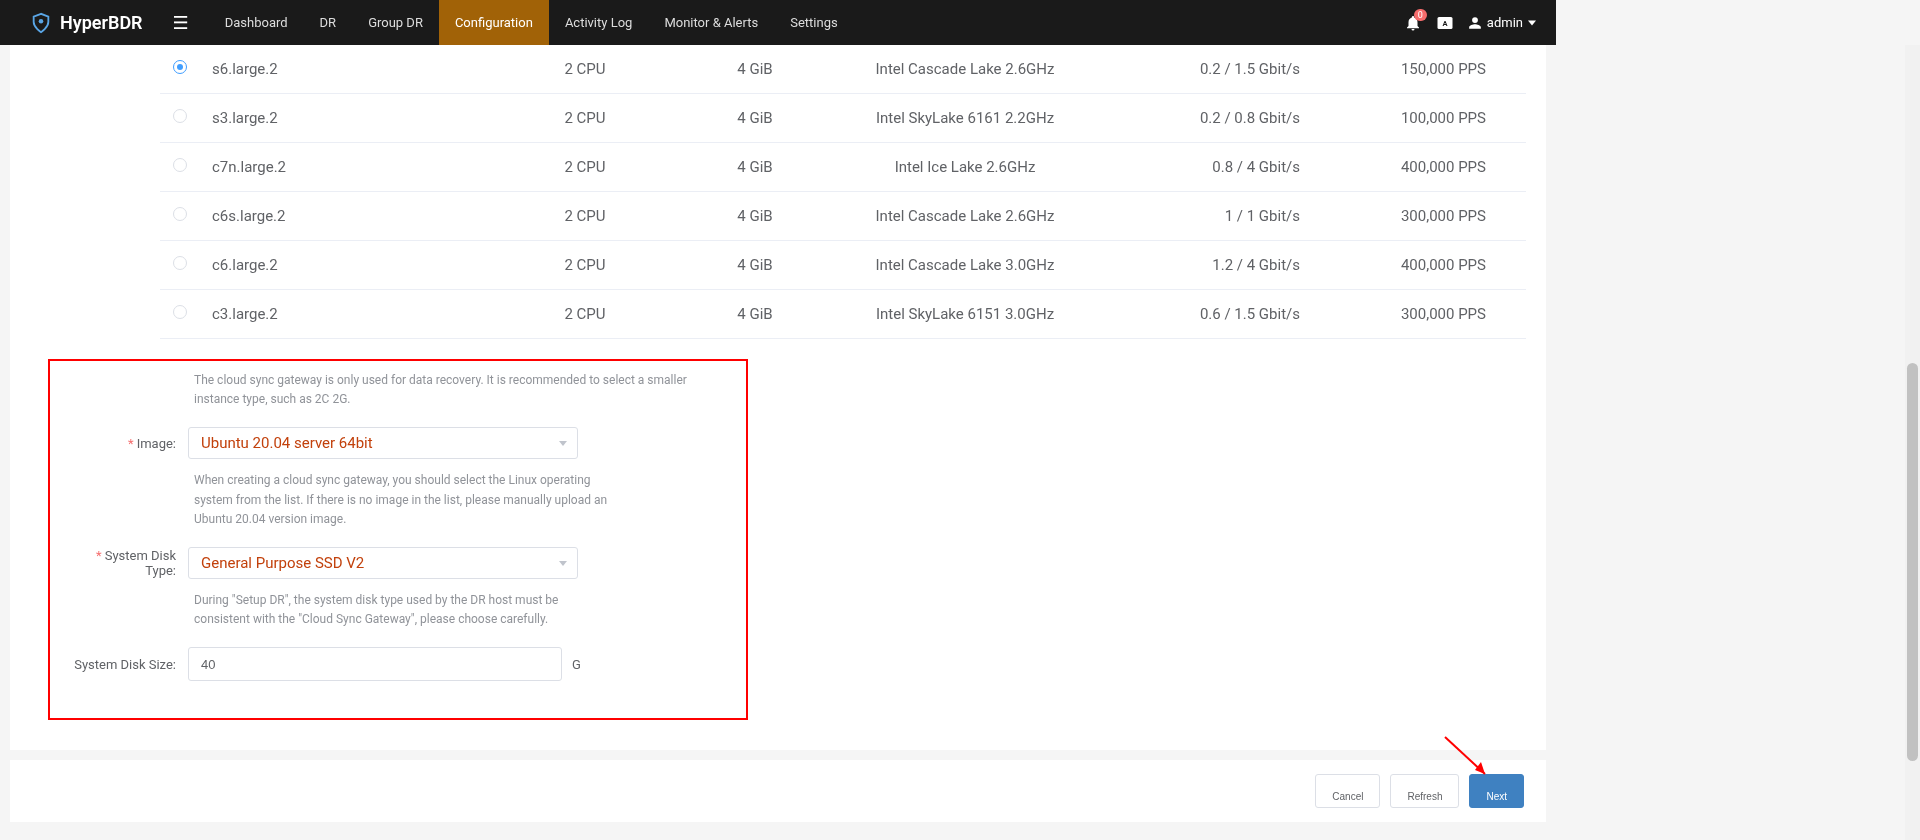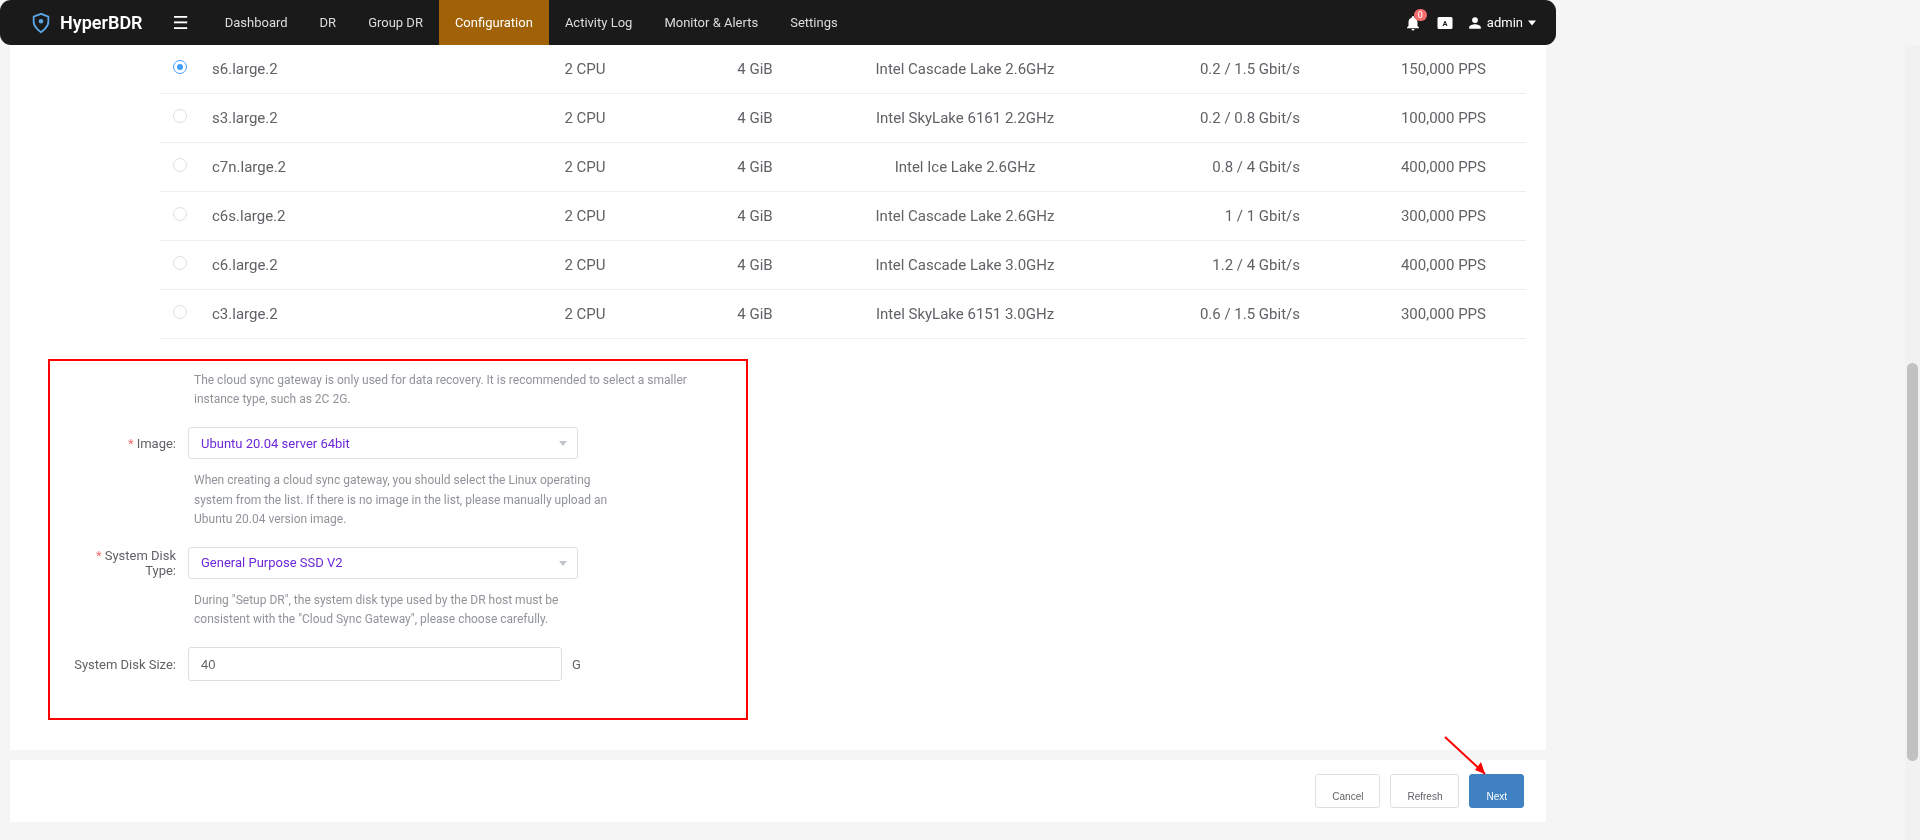--- a/index.html
+++ b/index.html
@@ -1,17 +1,17 @@
 <!DOCTYPE html>
 <html><head>
 <meta charset="utf-8">
 <style>
 * { margin: 0; padding: 0; box-sizing: border-box; }
 body { font-family: -apple-system, BlinkMacSystemFont, "Segoe UI", Roboto, "Helvetica Neue", Arial, sans-serif; font-size: 14px; color: #333; background: #f5f5f5; width: 1556px; }
-.topbar { background: #1a1a1a; color: #fff; height: 45px; display: flex; align-items: center; padding: 0 20px 0 30px; border-radius: 11px; }
+.topbar { background: #1a1a1a; color: #fff; height: 45px; display: flex; align-items: center; padding: 0 20px 0 30px; }
 .brand { display: flex; align-items: center; gap: 8px; font-size: 18px; font-weight: 600; margin-right: 30px; }
 .brand-icon { width: 22px; height: 22px; }
 .hamburger { margin-right: 20px; font-size: 18px; cursor: pointer; }
 .nav { display: flex; align-items: stretch; height: 45px; }
 .nav-item { display: flex; align-items: center; padding: 0 16px; color: #ddd; cursor: pointer; font-size: 13px; }
 .nav-item.active { background: #a16207; color: #fff; }
 .topbar-right { margin-left: auto; display: flex; align-items: center; gap: 14px; }
 .bell-icon { position: relative; width: 18px; height: 18px; }
 .bell-badge { position: absolute; top: -5px; right: -5px; background: #f56c6c; color: #fff; font-size: 9px; border-radius: 8px; padding: 0 4px; line-height: 12px; }
 .user-chip { display: flex; align-items: center; gap: 5px; cursor: pointer; font-size: 13px; }
@@ -31,21 +31,21 @@
 .radio { width: 14px; height: 14px; border: 1px solid #dcdfe6; border-radius: 50%; display: inline-block; position: relative; }
 .radio.checked { border-color: #409eff; }
 .radio.checked::after { content: ""; position: absolute; width: 6px; height: 6px; background: #409eff; border-radius: 50%; top: 3px; left: 3px; }
 .form-area { padding: 20px 0 30px; }
 .highlight-box { border: 2px solid #f00; margin: 0 0 0 38px; padding: 10px 18px 25px; width: 700px; }
 .hint { color: #909399; font-size: 12px; margin: 8px 0 18px 126px; line-height: 1.6; }
 .hint-top { margin-left: 126px; margin-top: 0; margin-bottom: 18px; }
 .form-row { display: flex; align-items: center; margin-bottom: 12px; }
 .form-label { width: 120px; text-align: right; padding-right: 12px; font-size: 13px; color: #606266; }
 .req { color: #f56c6c; margin-right: 3px; }
-.select { width: 390px; height: 32px; border: 1px solid #dcdfe6; border-radius: 3px; display: flex; align-items: center; padding: 0 30px 0 12px; font-size: 13px; color: #6d28d9; background: #fff; position: relative; cursor: pointer; }
+.select { width: 390px; height: 32px; border: 1px solid #dcdfe6; border-radius: 3px; display: flex; align-items: center; padding: 0 30px 0 12px; font-size: 15px; color: #c2410c; background: #fff; position: relative; cursor: pointer; }
 .select::after { content: ""; position: absolute; right: 10px; top: 13px; width: 0; height: 0; border-left: 4px solid transparent; border-right: 4px solid transparent; border-top: 5px solid #c0c4cc; }
 .input { width: 374px; height: 32px; border: 1px solid #dcdfe6; border-radius: 3px; padding: 16px 12px; font-size: 13px; color: #606266; }
 .unit { margin-left: 10px; color: #606266; font-size: 13px; }
 .footer { display: flex; justify-content: flex-end; align-items: center; padding: 14px 22px; gap: 10px; background: #fff; position: relative; margin-top: 6px; }
 .btn { height: 32px; padding: 16px 16px; border: 1px solid #dcdfe6; background: #fff; border-radius: 3px; font-size: 10px; color: #606266; cursor: pointer; }
 .btn-primary { background: #3f81c1; color: #fff; border-color: #3f81c1; }
 .arrow-annotation { position: absolute; right: 46px; top: -28px; pointer-events: none; }
 .scroll-track { position: fixed; right: 0; top: 45px; bottom: 0; width: 15px; background: #f1f1f1; }
 .scroll-thumb { position: absolute; left: 2px; right: 2px; background: #c1c1c1; border-radius: 6px; }
 </style>

